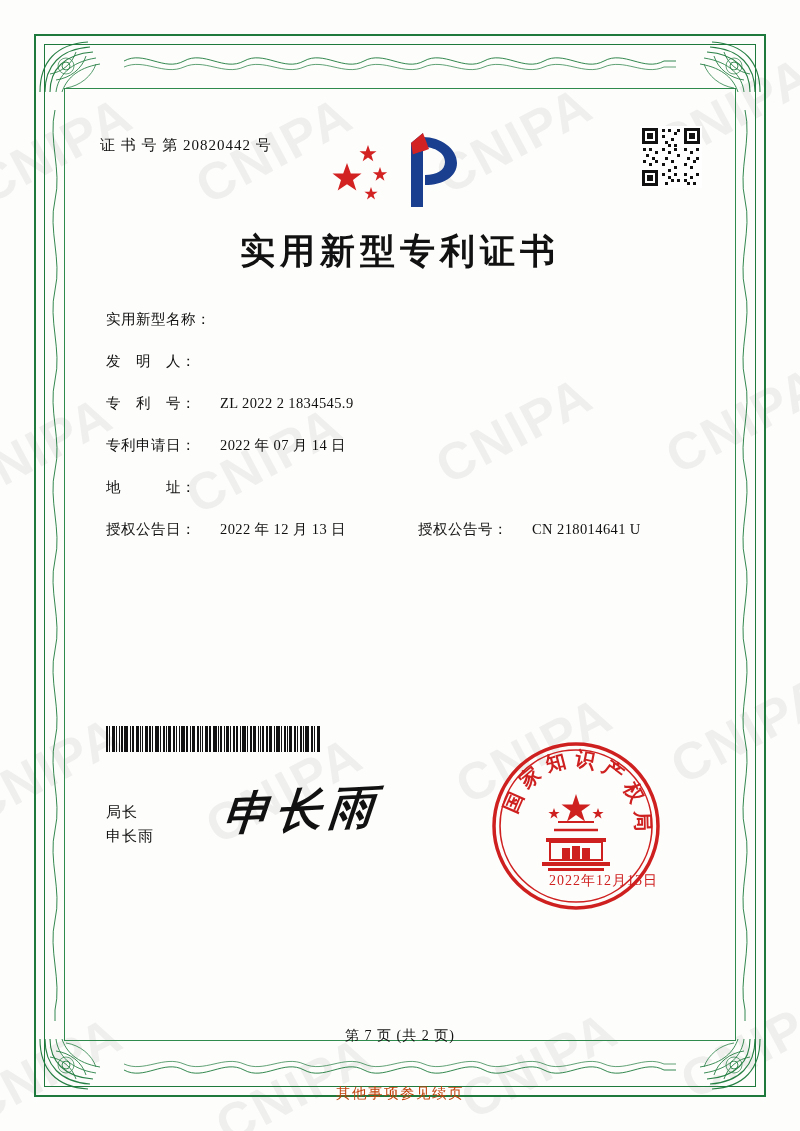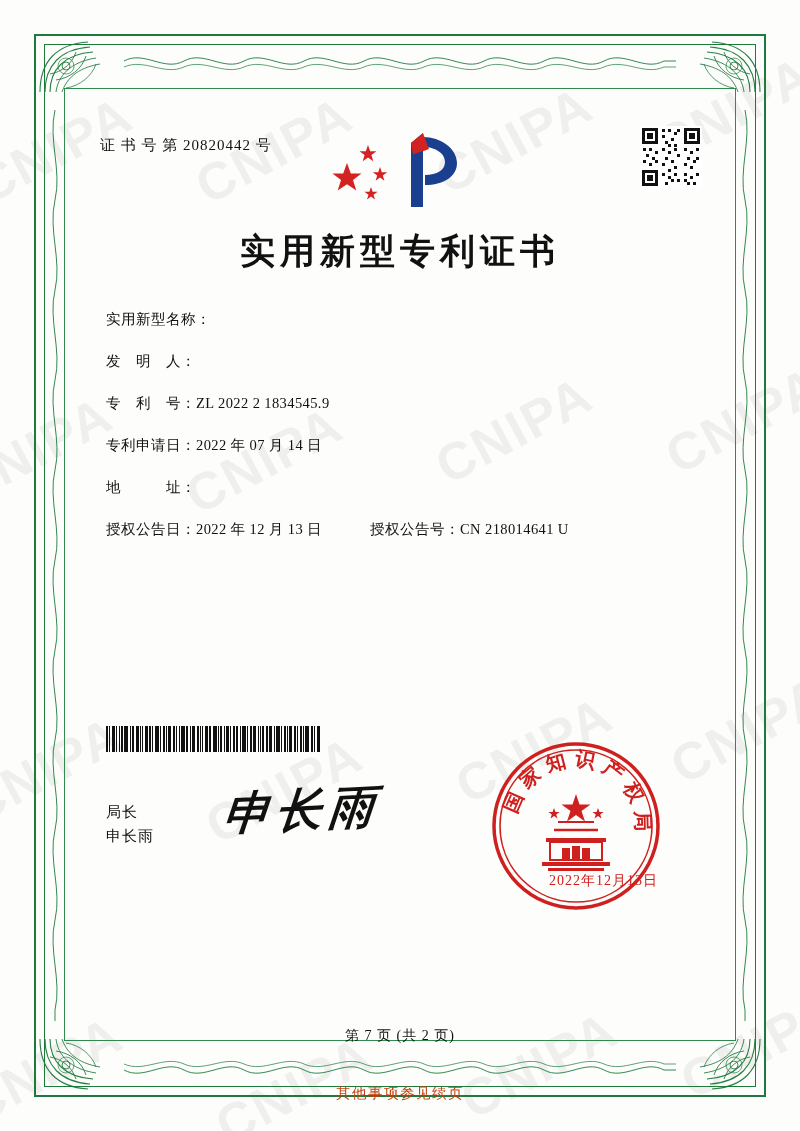--- a/index.html
+++ b/index.html
@@ -148,20 +148,21 @@
     left: 42px;
     right: 30px;
     top: 222px;
   }
   .field-row {
     display: flex;
     align-items: baseline;
     margin-bottom: 23px;
     font-size: 14.5px;
     color: #111;
+    gap: 24px;
   }
   .field-label {
     flex: 0 0 auto;
     white-space: pre;
     letter-spacing: 0.5px;
   }
   .field-value {
     flex: 1 1 auto;
     letter-spacing: 0.4px;
   }

